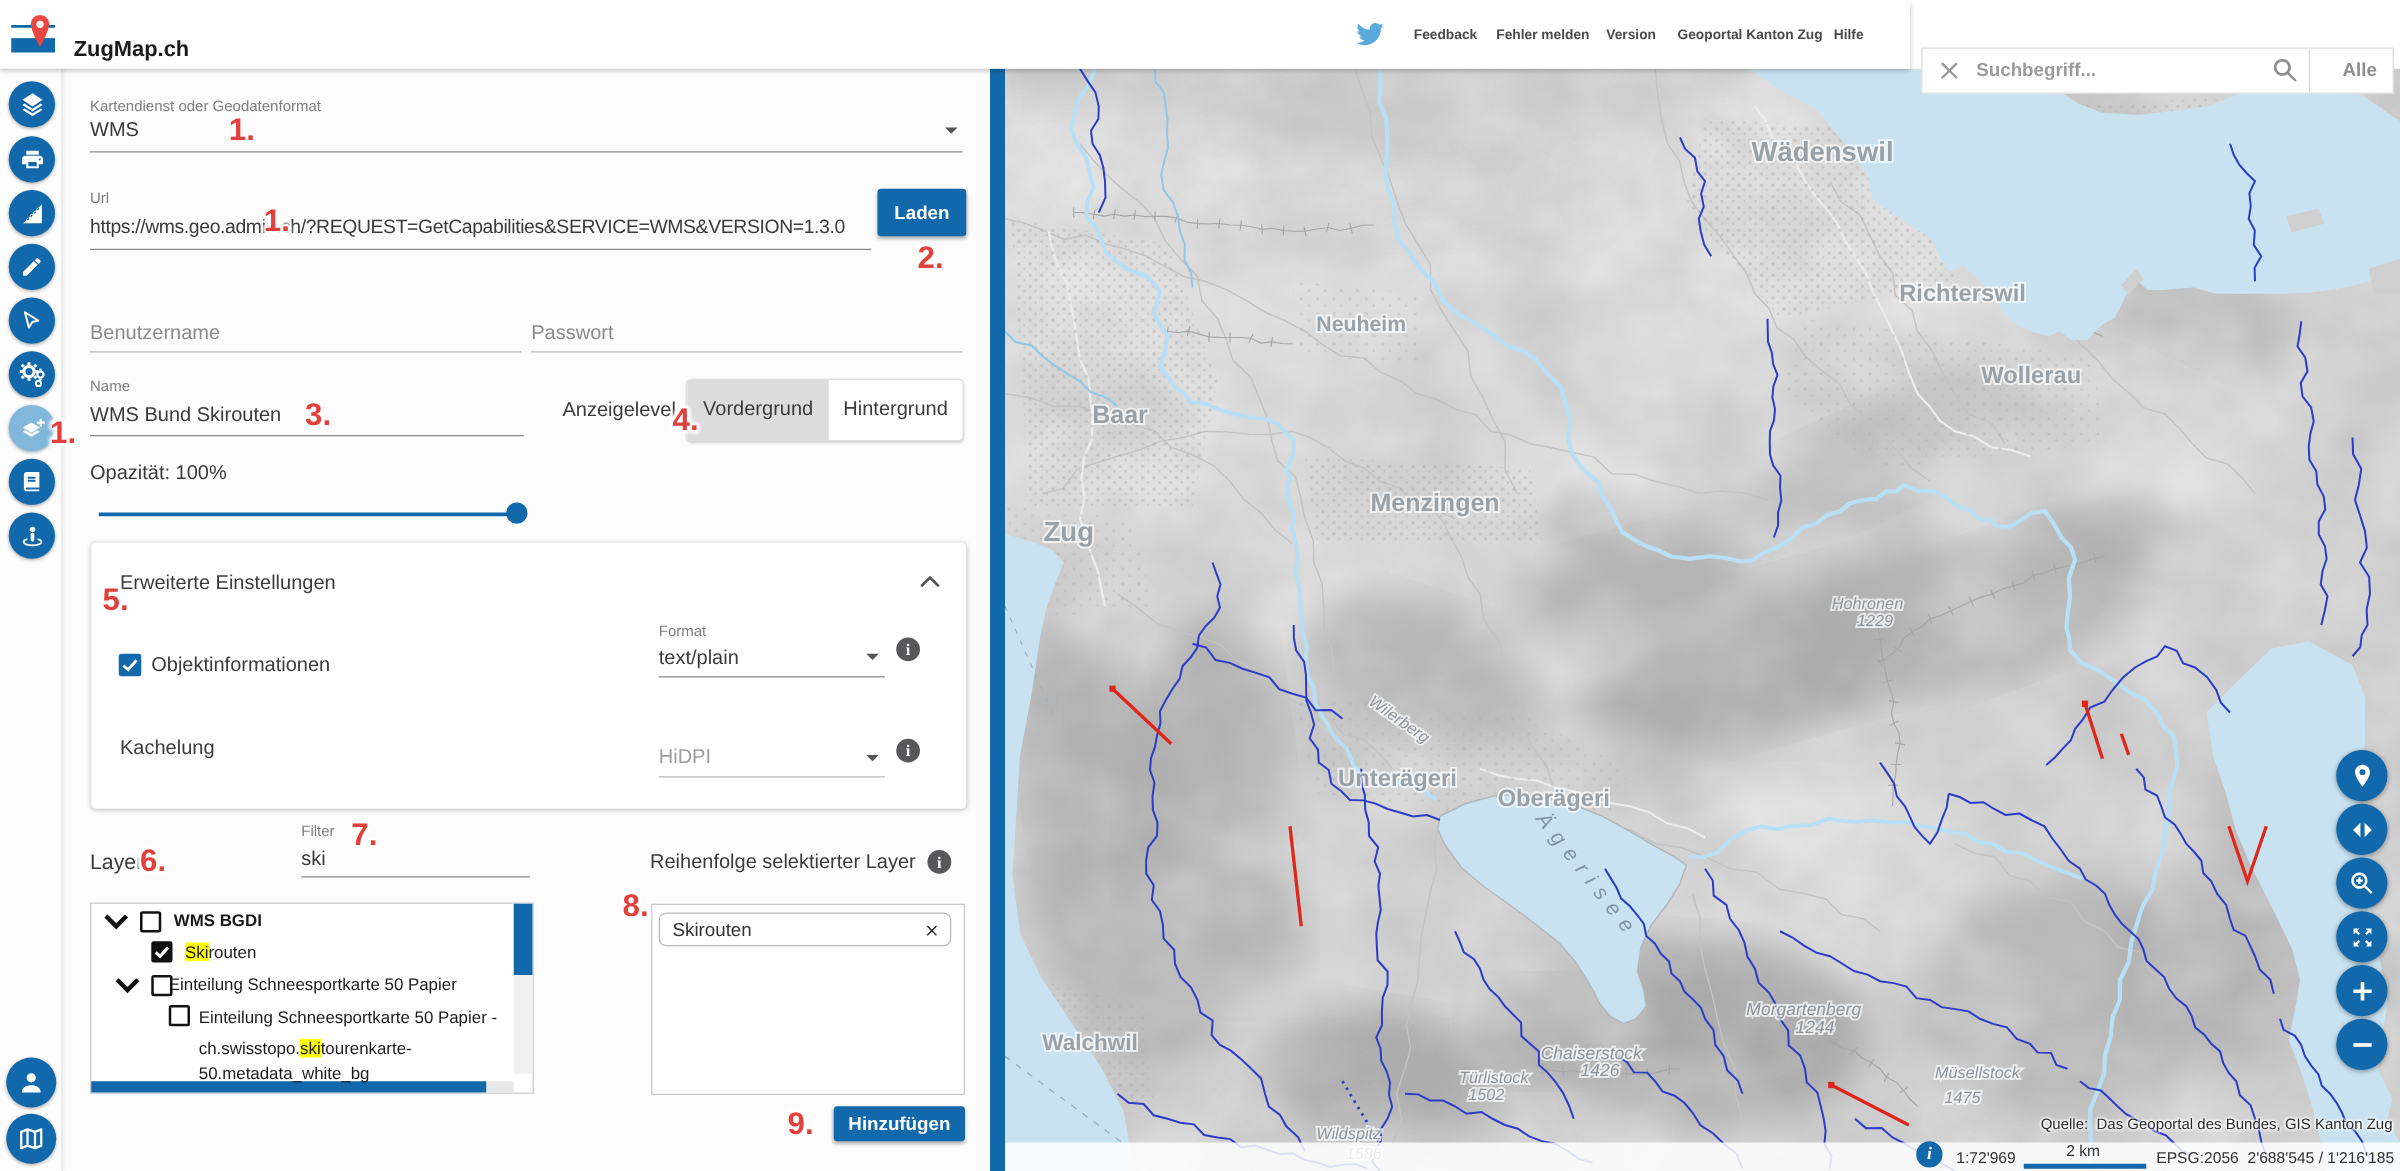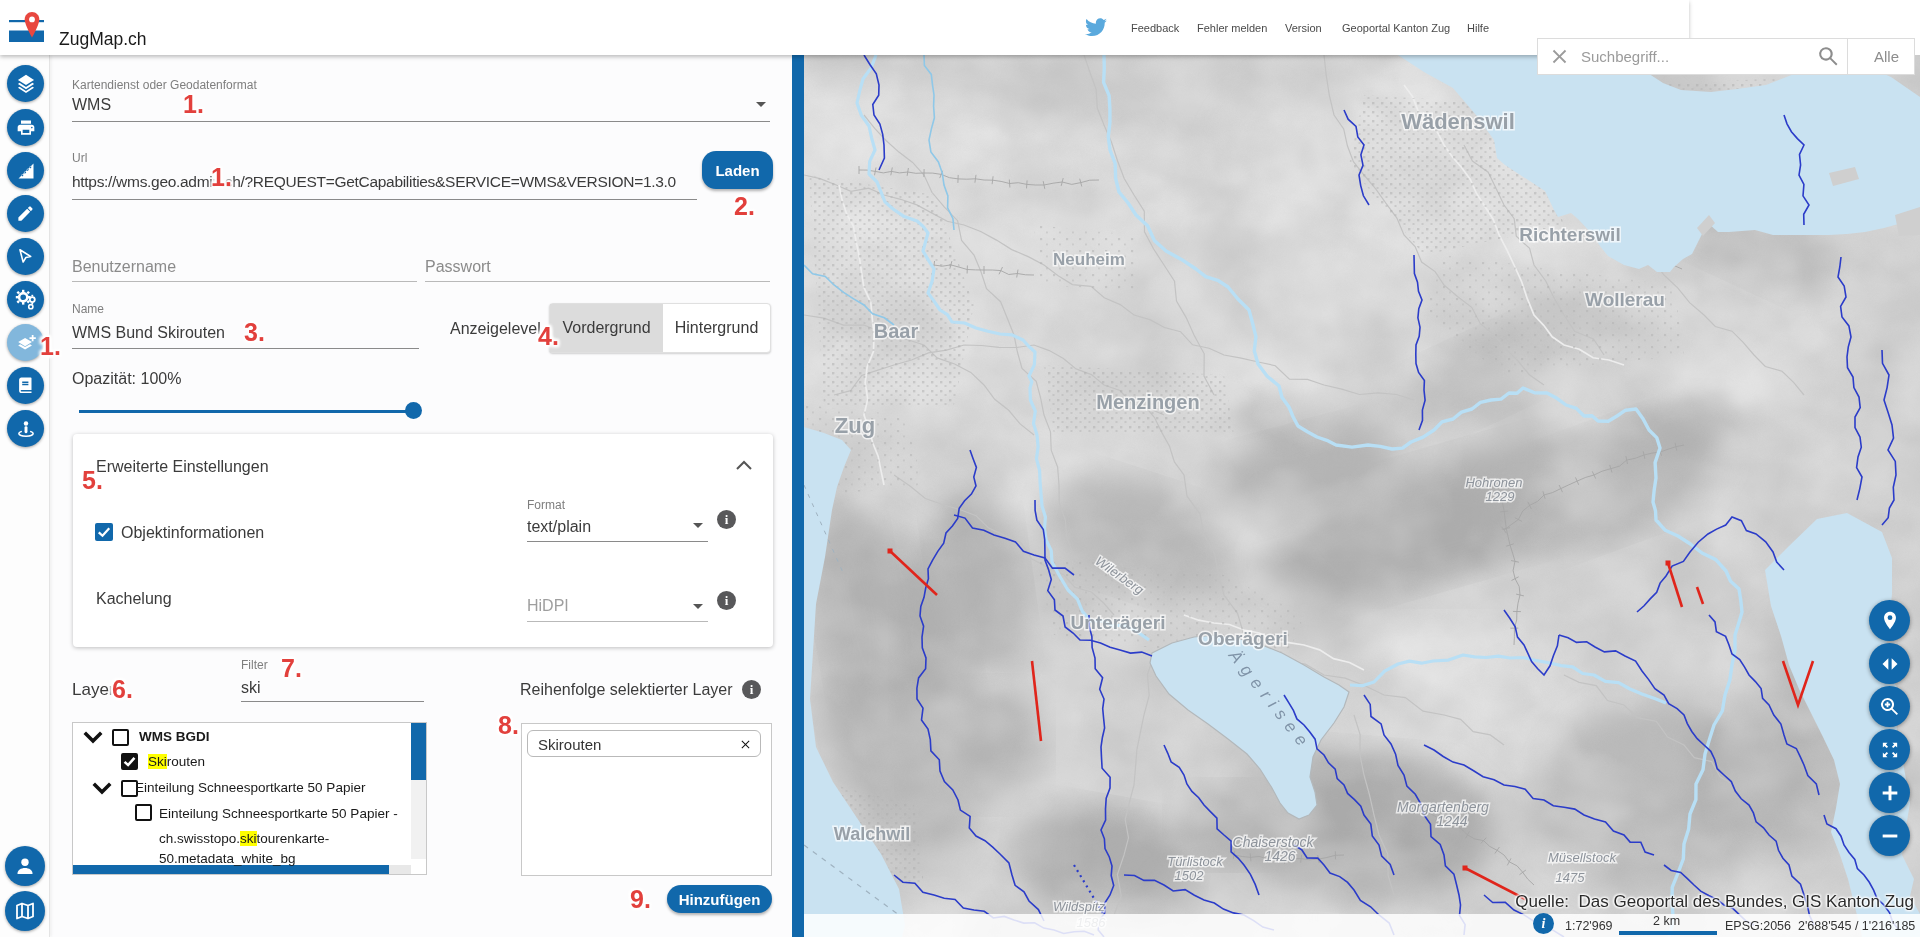--- a/index.html
+++ b/index.html
@@ -1,19 +1,19 @@
 <!DOCTYPE html>
 <html lang="de"><head>
 <meta charset="utf-8">
 <title>ZugMap.ch</title>
 <style>
   * { margin:0; padding:0; box-sizing:border-box; }
   html,body { width:1920px; height:937px; overflow:hidden; font-family:"Liberation Sans", sans-serif; background:#fff; }
-  #header { position:absolute; left:0; top:0; width:1689px; height:55px; background:#fff; z-index:40;
-            box-shadow:0 2px 4px rgba(0,0,0,0.25); }
+  #header { position:absolute; left:0; top:0; width:1528px; height:55px; background:#fff; z-index:40;
+            box-shadow:0 2px 4px rgba(0,0,0,0.25);font-weight:bold; }
   #logo { position:absolute; left:8px; top:7px; width:40px; height:40px; }
   #brand { position:absolute; left:59px; top:29px; font-size:17.5px; color:#1a1a1a; }
   .navlink { position:absolute; top:22px; font-size:11px; color:#4a4a4a;text-align:right; }
   #twitter { position:absolute; left:1085px; top:18px; width:22px; height:19px; }
   #searchbox { position:absolute; left:1537px; top:8px; width:378px; height:37px; border:1px solid #dcdcdc; background:#fff;margin-top:30px; }
   #searchbox .x { position:absolute; left:10px; top:6px; width:23px; height:23px; }
   #searchbox .ph { position:absolute; left:43px; top:9px; font-size:15px; color:#9b9b9b; }
   #searchbox .mag { position:absolute; left:278px; top:5px; width:25px; height:25px; }
   #searchbox .sep { position:absolute; left:309px; top:0; width:1px; height:35px; background:#dcdcdc; }
   #searchbox .alle { position:absolute; left:336px; top:9px; font-size:15px; color:#8d8d8d; }
@@ -25,40 +25,40 @@
   .sbtn svg { display:block; }
   .sbtn.lite { background:#82b7dc; }
 
   #panel { position:absolute; left:51px; top:55px; width:741px; height:882px; background:#fcfcfd; z-index:20; }
   .lbl { position:absolute; font-size:12px; color:#7e7e7e; }
   .val { position:absolute; font-size:16px; color:#3b3b3b; }
   .uline { position:absolute; height:1px; background:#8a8a8a; }
   .uline2 { position:absolute; height:1px; background:#b9b9b9; }
   .arrow-dn { position:absolute; width:0; height:0; border-left:5px solid transparent; border-right:5px solid transparent; border-top:5px solid #555; }
   .btn { position:absolute; background:#1168ab; color:#fff; font-size:15px; font-weight:bold;
-         display:flex; align-items:center; justify-content:center; border-radius:14px; box-shadow:0 2px 3px rgba(0,0,0,0.3); }
+         display:flex; align-items:center; justify-content:center; border-radius:3px; box-shadow:0 2px 3px rgba(0,0,0,0.3); }
   .toggle { position:absolute; display:flex; border:1px solid #e0e0e0; border-radius:4px; background:#fff; box-shadow:0 1px 2px rgba(0,0,0,0.18); }
   .toggle .seg { font-size:16px; color:#3b3b3b; display:flex; align-items:center; justify-content:center; }
   .toggle .sel { background:#dcdcdc; }
   .card { position:absolute; left:22px; top:379px; width:700px; height:213px; background:#fff; border-radius:4px;
           box-shadow:0 1px 4px rgba(0,0,0,0.25); }
   .ibtn { position:absolute; width:19px; height:19px; border-radius:50%; background:#58585a; color:#fff;
           font-size:13px; font-weight:bold; text-align:center; line-height:19px; font-family:"Liberation Serif",serif; }
   .ann { position:absolute; z-index:50; color:#e2403c; font-size:25px; font-weight:bold;
          text-shadow:-2px -2px 3px #fff, 2px -2px 3px #fff, -2px 2px 3px #fff, 2px 2px 3px #fff,
                      0 -2px 3px #fff, 0 2px 3px #fff, -2px 0 3px #fff, 2px 0 3px #fff, 0 0 6px #fff; }
 
   #divider { position:absolute; left:792px; top:55px; width:12px; height:882px; background:#1168ab; z-index:25; }
   #map { position:absolute; left:804px; top:55px; width:1116px; height:882px; overflow:hidden; background:#d2d3d3; }
 
   .mbtn { position:absolute; width:41px; height:41px; border-radius:50%; background:#1168ab; z-index:35;
           display:flex; align-items:center; justify-content:center; box-shadow:0 1px 4px rgba(0,0,0,0.4); }
   #botbar { position:absolute; left:804px; top:914px; width:1116px; height:23px; background:rgba(255,255,255,0.84); z-index:34; white-space:nowrap; }
   #botbar div { white-space:nowrap; }
-  #attrib { position:absolute; left:0; top:892px; width:1914px; text-align:right; font-size:17px; color:#2b2b2b; z-index:34;
+  #attrib { position:absolute; left:0; top:892px; width:1914px; text-align:right; font-size:12px; color:#2b2b2b; z-index:34;
             text-shadow:-1px -1px 2px #fff, 1px -1px 2px #fff, -1px 1px 2px #fff, 1px 1px 2px #fff;padding-left:36px; }
 
   .treebox { position:absolute; border:1px solid #c8c8c8; background:#fff; }
   .chip { position:absolute; border:1px solid #b9b9b9; border-radius:6px; background:#fff; }
   .hl { background:#ffff00; }
   .chk { position:absolute; width:17px; height:17px; border:2.5px solid #111; border-radius:2px; background:#fff; }
   .trow { position:absolute; font-size:13.5px; color:#1a1a1a; white-space:nowrap; }
 </style>
 </head>
 <body>

